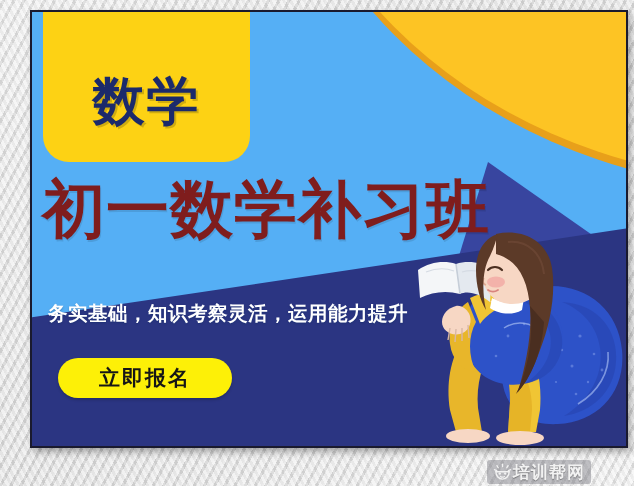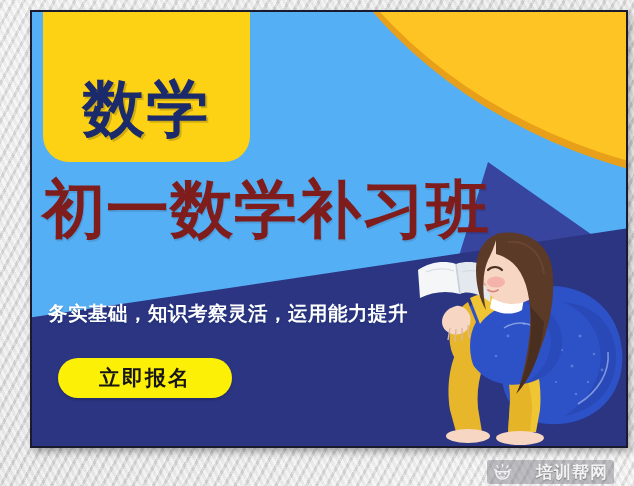--- a/index.html
+++ b/index.html
@@ -54,24 +54,24 @@
     clip-path:polygon(34% 0%, 100% 42%, 100% 100%, 0% 100%);
   }
 
   
   #subject-card{
     left:11px;top:-14px;width:207px;height:164px;
     background:#fdd214;border-radius:0 0 26px 26px;
     display:flex;align-items:flex-end;justify-content:center;
   }
   #subject-text{
-    font-family:Liberation Serif, serif;
-    font-weight:bold;font-size:62px;color:#1b2a6b;
+    font-family:Liberation Mono, monospace;
+    font-weight:bold;font-size:52px;color:#1b2a6b;
     letter-spacing:2px;line-height:1;
-    padding-bottom:22px;
+    padding-bottom:30px;
     text-shadow:2px 2px 0 rgba(0,0,0,.18);
     white-space:nowrap;
   }
 
   
   #headline{
     left:10px;top:166px;width:560px;
     font-family:"DejaVu Sans","Liberation Sans",sans-serif;
     font-weight:bold;font-size:63px;line-height:1;
     color:#7f1d1d;white-space:nowrap;letter-spacing:1px;
@@ -100,21 +100,21 @@
     font-weight:bold;font-size:21px;color:#161616;letter-spacing:2px;
   }
 
   
   #figure{position:absolute;left:380px;top:220px;width:230px;height:218px;}
   #figure svg{display:block;}
 
   
   #watermark{
     position:absolute;left:487px;top:460px;height:24px;
-    display:flex;align-items:center;gap:24px;
+    display:flex;align-items:center;gap:1px;
     padding:0 6px;
     background:rgba(120,120,128,.45);
     border-radius:3px;
   }
   #wm-text{
     font-family:"DejaVu Sans","Liberation Sans",sans-serif;
     font-size:17px;font-weight:bold;color:#f2f2f2;letter-spacing:1px;
     text-shadow:0 1px 1px rgba(0,0,0,.35);
     white-space:nowrap;
   }

